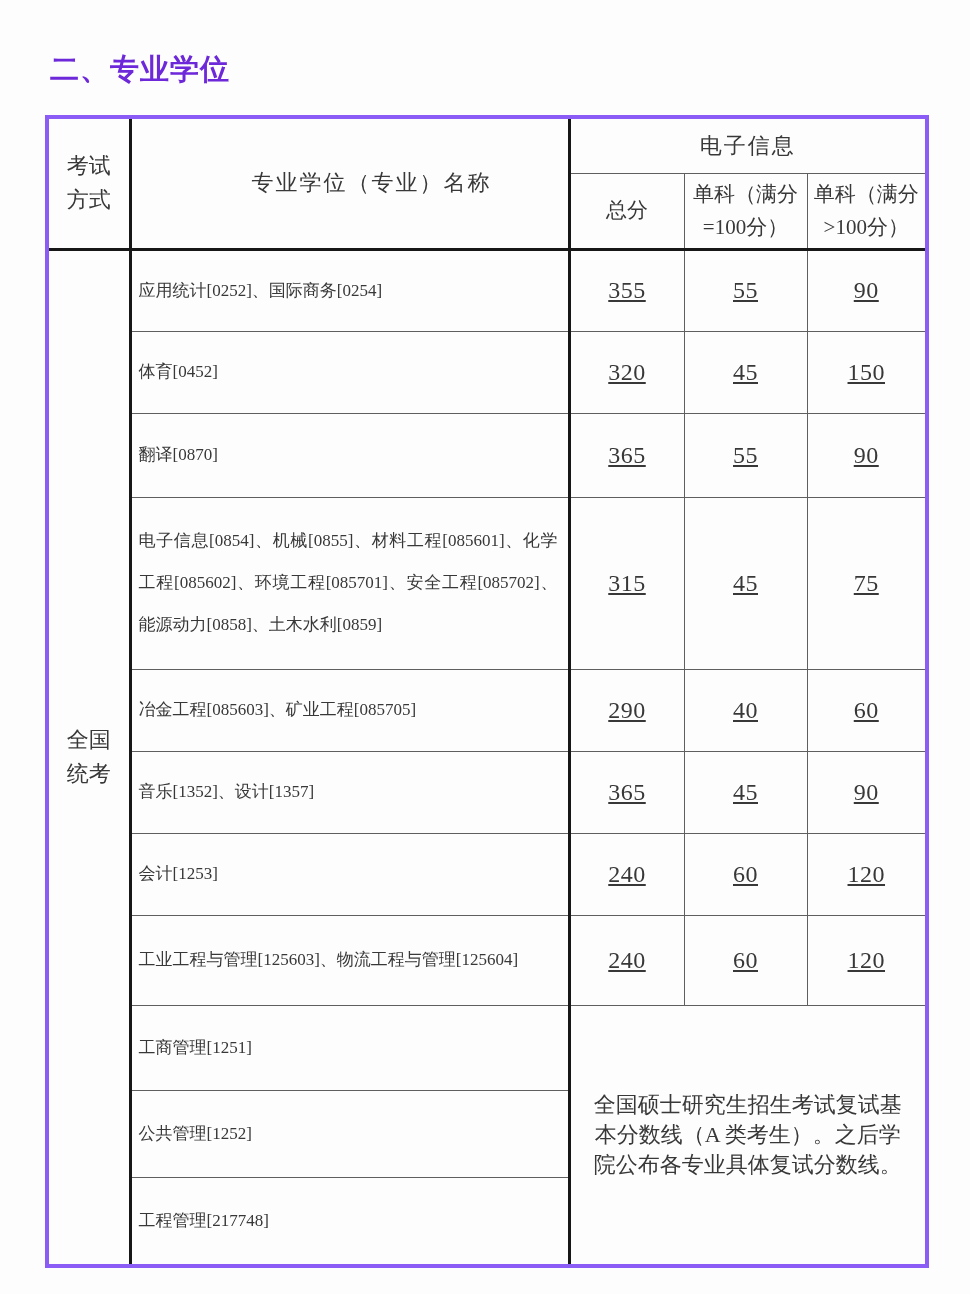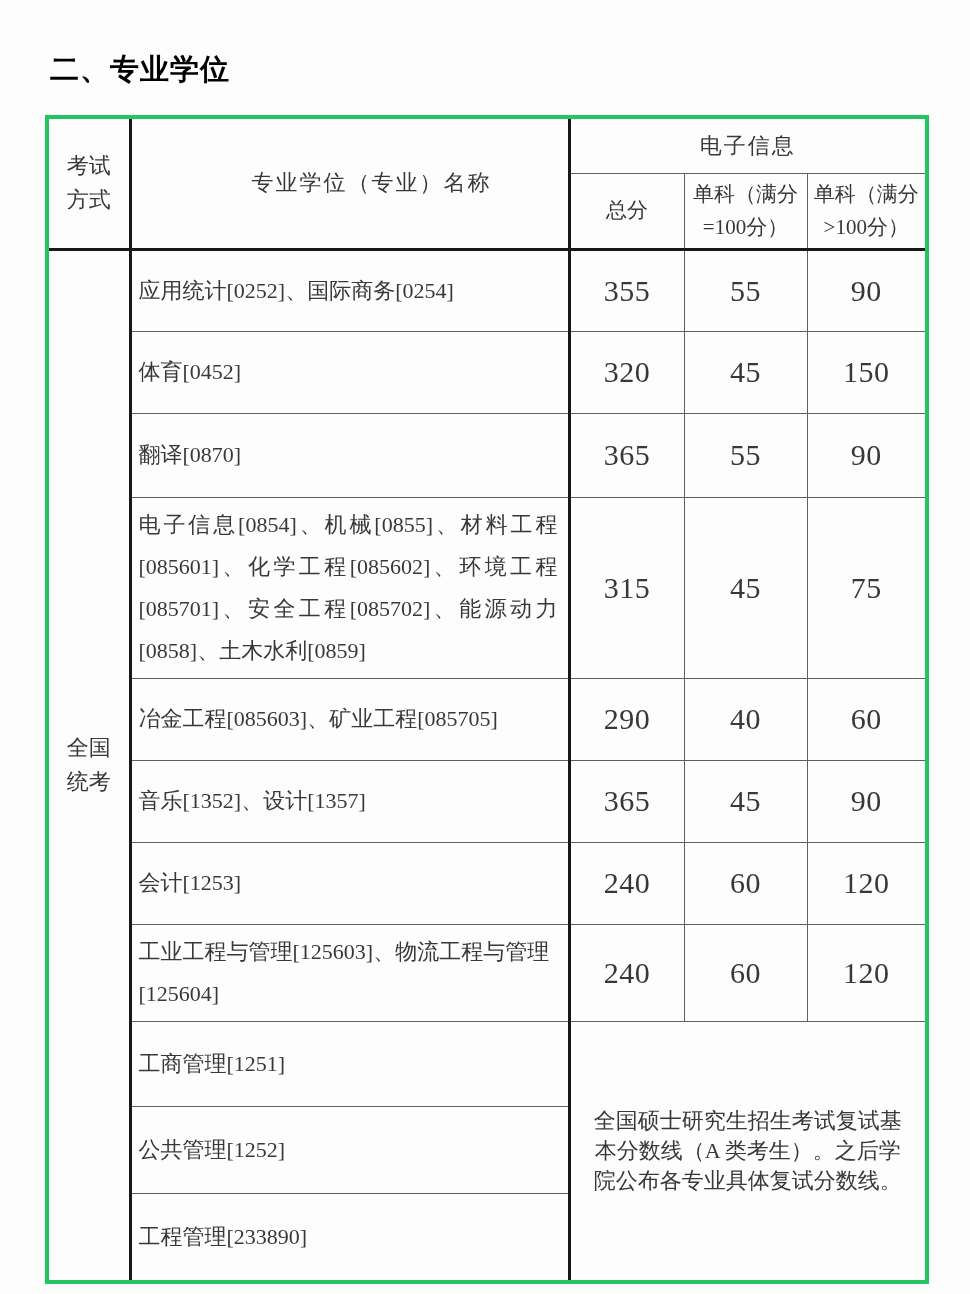--- a/index.html
+++ b/index.html
@@ -12,21 +12,21 @@
     background: #fdfdfd;
   }
   .page { position: absolute; inset: 0; }
 
   .doc-title {
     position: absolute;
     left: 50px; top: 50px;
     font-family: "Liberation Sans", "DejaVu Sans", sans-serif;
     font-weight: bold;
     font-size: 29px;
-    color: #000000;
+    color: #6d28d9;
     letter-spacing: 1px;
   }
 
   table.score-table {
     position: absolute;
     left: 45px; top: 115px;
     width: 880px;
     border-collapse: collapse;
     table-layout: fixed;
     font-size: 22px;
@@ -40,38 +40,38 @@
 
   .score-table th, .score-table td {
     border: 1px solid #5f5f5f;
     font-weight: normal;
     text-align: center;
     vertical-align: middle;
     overflow: hidden;
   }
 
   
-  table.score-table { border: 4px solid #22c55e; }
+  table.score-table { border: 4px solid #8b5cf6; }
   
   .thick-r { border-right: 3px solid #171717 !important; padding-left: 44px; }
   .thick-b { border-bottom: 3px solid #171717 !important; }
 
   .exam-col { line-height: 1.55; padding: 0 16px; }
   .name-head { font-size: 22px; letter-spacing: 2px; }
   .group-head { letter-spacing: 2px; }
   .sub-head { line-height: 1.55; word-break: break-all; padding: 0 6px; font-size: 21px; }
 
   td.name {
     text-align: left;
     padding: 6px 10px 6px 7px;
     line-height: 42px;
-    font-size: 22px;
+    font-size: 17px;
   }
   td.name.justify { text-align: justify; }
-  td.num { font-size: 30px; letter-spacing: 0.5px; }
+  td.num { font-size: 24px; letter-spacing: 0.5px; text-decoration: underline; }
 
   td.note-cell {
     line-height: 30px;
     padding: 10px 17px;
     text-align: center;
     font-size: 22px;
     vertical-align: middle;
   }
 </style>
 </head>
@@ -161,18 +161,18 @@
     </tr>
 
     <tr style="height:85px">
       <td class="name thick-r">工商管理[1251]</td>
       <td rowspan="3" colspan="3" class="note-cell">全国硕士研究生招生考试复试基本分数线（A 类考生）。之后学院公布各专业具体复试分数线。</td>
     </tr>
     <tr style="height:87px">
       <td class="name thick-r">公共管理[1252]</td>
     </tr>
     <tr style="height:89px">
-      <td class="name thick-r">工程管理[233890]</td>
+      <td class="name thick-r">工程管理[217748]</td>
     </tr>
 
   </tbody>
     </table>
 </div>
 
 </body></html>

